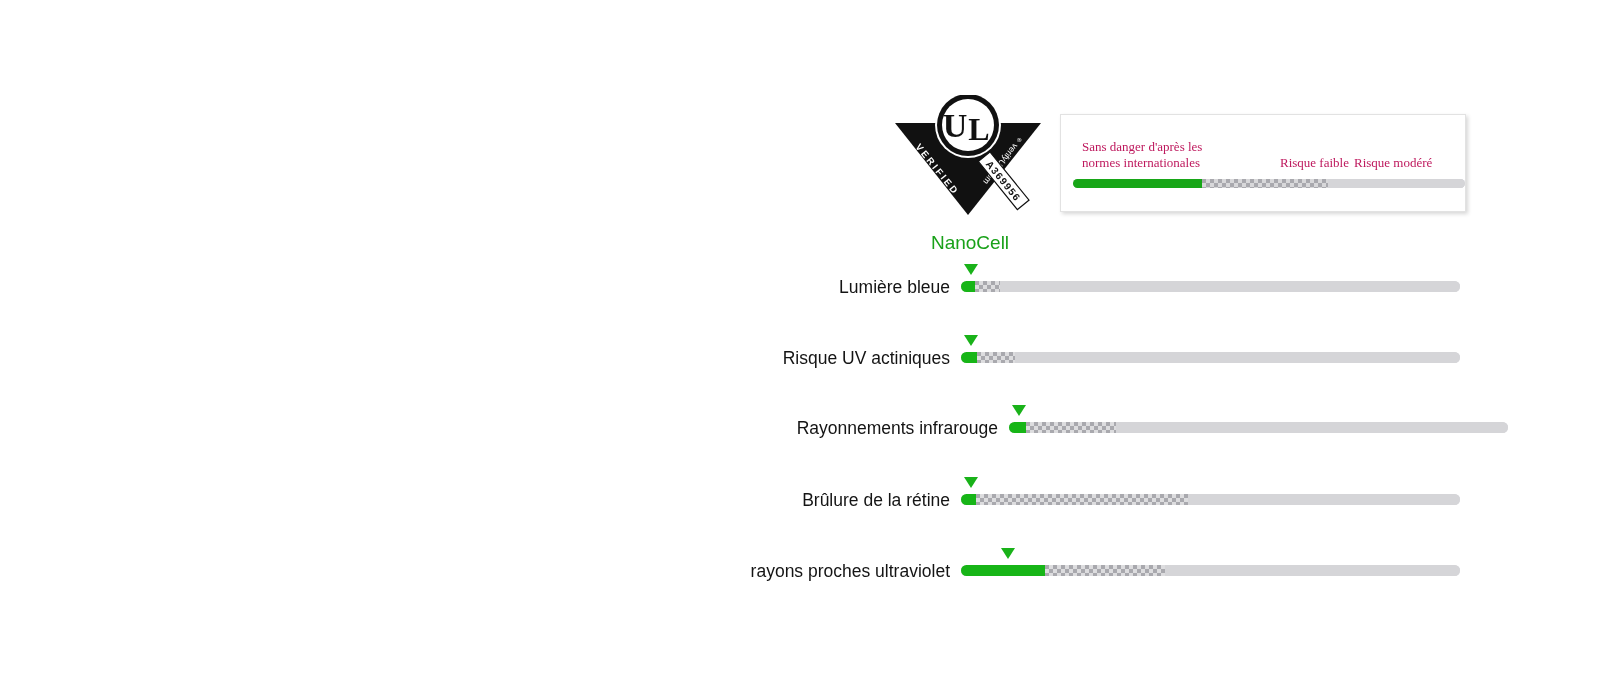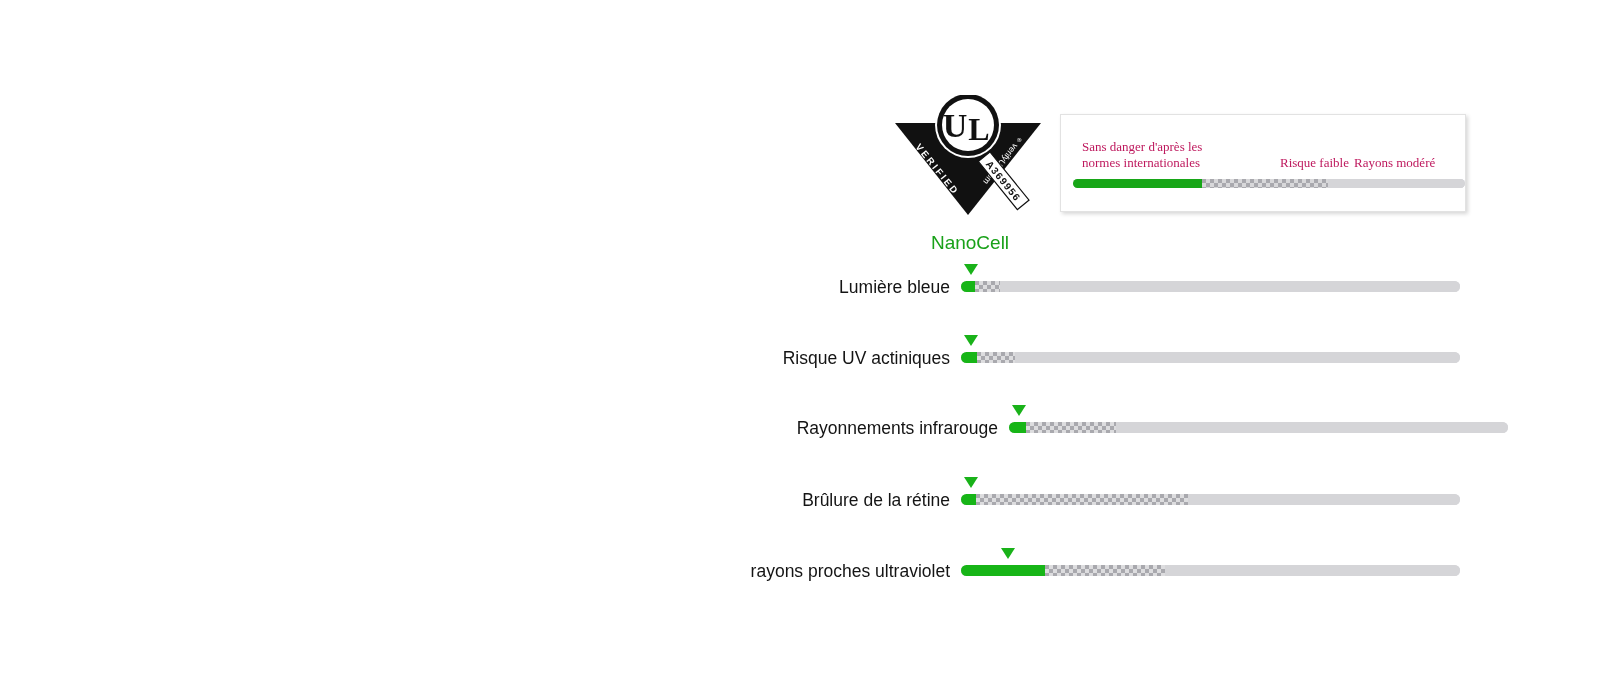--- a/index.html
+++ b/index.html
@@ -172,21 +172,21 @@
       <text x="31" y="11.5" font-family="'Liberation Sans', sans-serif" font-size="10" font-weight="bold" fill="#111111" text-anchor="middle" letter-spacing="1.2">A369956</text>
     </g>
   </svg>
 </div>
 
 <div id="legend-card">
   <div class="legend-labels">
     <div class="legend-label" id="legend-label-0">Sans danger d'après les
 normes internationales</div>
     <div class="legend-label" id="legend-label-1">Risque faible</div>
-    <div class="legend-label" id="legend-label-2">Rayons modéré</div>
+    <div class="legend-label" id="legend-label-2">Risque modéré</div>
   </div>
   <div class="legend-bar">
     <div class="legend-seg-green" id="legend-seg-0" style="width: 33%;"></div>
     <div class="legend-seg-hatch" id="legend-seg-1" style="width: 32%;"></div>
     <div class="legend-seg-light" id="legend-seg-2" style="width: 35%;"></div>
   </div>
 </div>
 
 <div id="series-label">NanoCell</div>
 

